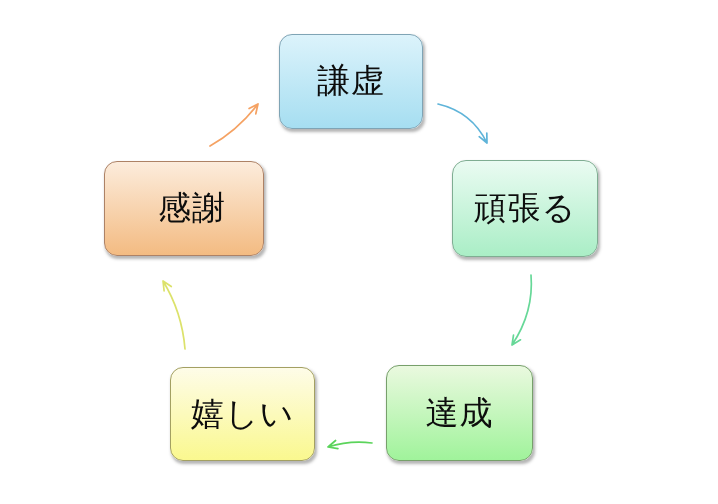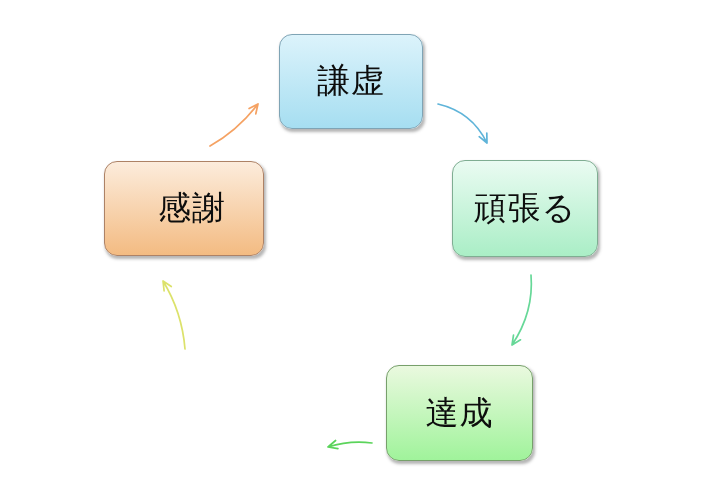--- a/index.html
+++ b/index.html
@@ -57,26 +57,29 @@
     <path d="M531,275 Q534,312 512,345 M513.5,335.1 L512,345 L520.5,339.8" stroke="#67d898"></path>
     <path d="M372,443 Q350,440 328,447 M335.6,440.5 L328,447 L337.9,448.7" stroke="#5bd45b"></path>
     <path d="M185,349 Q182,312 163,281 M164.1,290.9 L163,281 L171.3,286.5" stroke="#dce26b"></path>
     <path d="M210,146 Q238,130 258,104 M249.1,108.6 L258,104 L255.8,113.8" stroke="#f5a263"></path>
   </svg>
 
   <div class="node node-kenkyo" style="background: linear-gradient(rgb(220, 243, 251), rgb(166, 222, 241)); border-color: rgb(127, 164, 181);">
     <span>謙虚</span>
   </div>
 
-  <div class="node node-ganbaru" style="background: linear-gradient(rgb(234, 251, 242), rgb(170, 238, 198)); border-color: rgb(127, 173, 146);">
+  <div class="node node-ganbaru" style="background: linear-gradient(rgb(234, 251, 242), rgb(170, 238, 198)); border-color: rgb(127, 173, 146); border-radius: 14px;">
     <span>頑張る</span>
   </div>
 
   <div class="node node-tassei" style="background: linear-gradient(rgb(234, 249, 223), rgb(160, 243, 155)); border-color: rgb(119, 160, 107);">
     <span>達成</span>
   </div>
 
+  <div class="node node-ureshii" style="background: linear-gradient(rgb(254, 252, 232), rgb(250, 248, 143)); border-color: rgb(163, 160, 98);">
+    <span>嬉しい</span>
+  </div>
 
   <div class="node node-kansha" style="background: linear-gradient(rgb(252, 236, 220), rgb(243, 187, 130)); border-color: rgb(173, 130, 102);">
     <span>感謝</span>
   </div>
 
 </div>
 
 </body></html>

